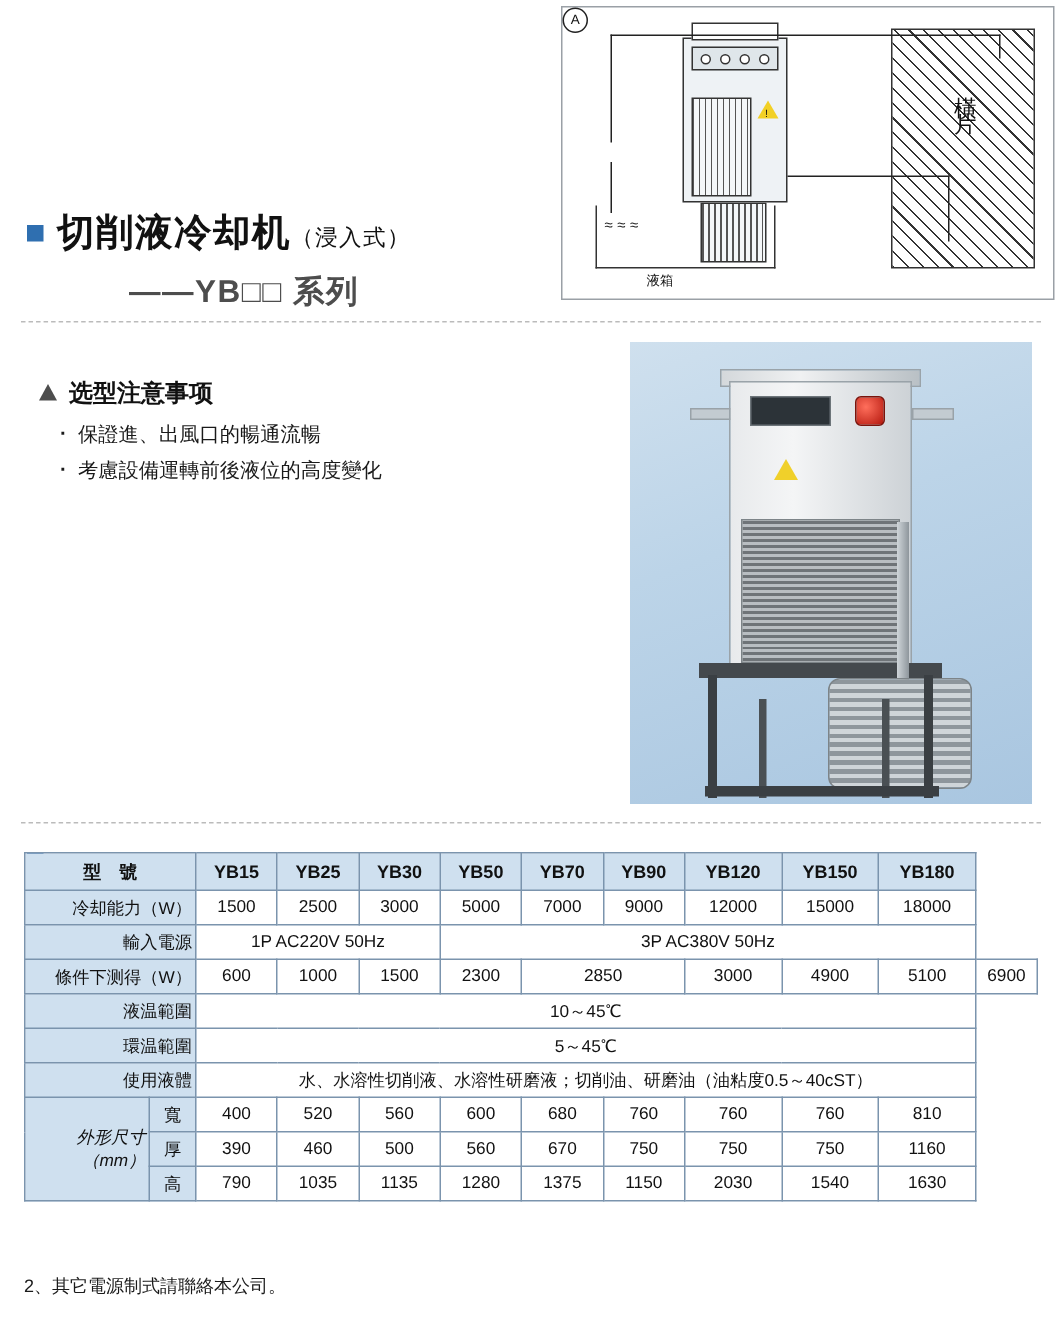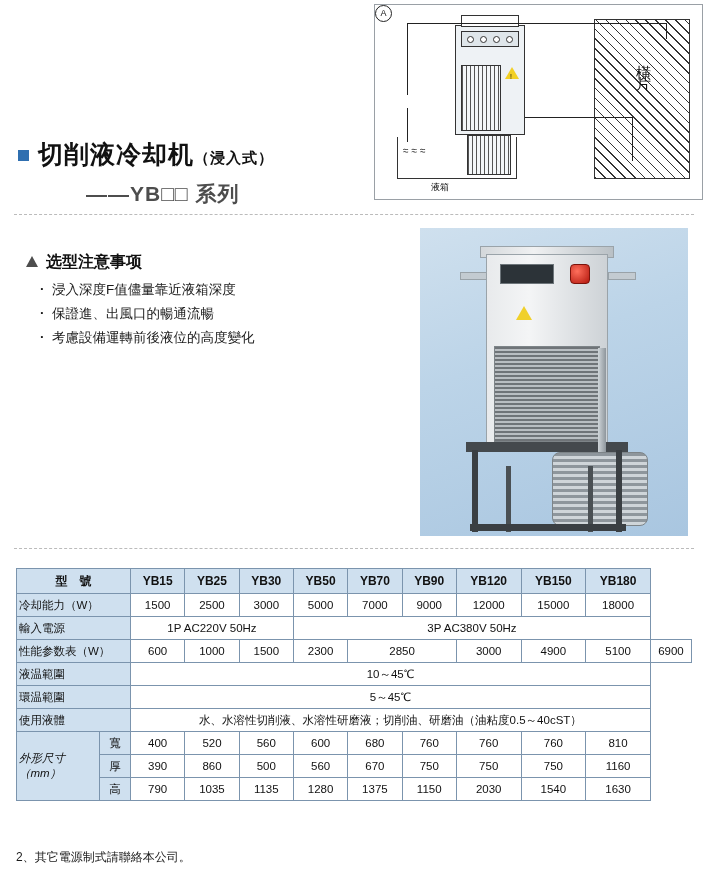--- a/index.html
+++ b/index.html
@@ -127,21 +127,21 @@
     position: absolute;
     left: 18px; top: 138px;
     font-size: 25px;
     font-weight: bold;
     color: #111;
     letter-spacing: 1px;
     white-space: nowrap;
   }
   .main-title .sub {
     font-size: 15px;
-    font-weight: bold;
+    font-weight: normal;
   }
   .series-line {
     position: absolute;
     left: 86px; top: 180px;
     font-size: 21px;
     font-weight: bold;
     color: #4d4d4d;
     letter-spacing: 1px;
     white-space: nowrap;
   }
@@ -305,21 +305,21 @@
   table.spec thead th {
     background: #cfe0ef;
     font-weight: bold;
     font-size: 12px;
     height: 22px;
   }
   table.spec td.rowhdr, table.spec td.dimhdr {
     background: #cfe0ef;
     font-weight: normal;
     font-size: 11.5px;
-    text-align: left;
+    text-align: right;
   }
   table.spec td.dimsub {
     background: #cfe0ef;
     width: 26px;
   }
   table.spec td.wide { text-align: center; }
 
   
   .footnotes {
     position: absolute;
@@ -369,21 +369,20 @@
 </div>
 <div class="series-line">——YB□□ 系列</div>
 
 <div class="hr hr1"></div>
 
 <div class="notes-title">
   <span class="tri"></span><span>选型注意事项</span>
 </div>
 <div class="notes">
   <ul>
-    <li>浸入深度F值儘量靠近液箱深度</li>
     <li>保證進、出風口的暢通流暢</li>
     <li>考慮設備運轉前後液位的高度變化</li>
   </ul>
 </div>
 
 <div class="photo">
   <div class="p p-fin-l"></div>
   <div class="p p-fin-r"></div>
   <div class="p p-top"></div>
   <div class="p p-body"></div>
@@ -437,21 +436,21 @@
       <td>18000</td>
     </tr>
 
     <tr>
       <td class="rowhdr" colspan="2">輸入電源</td>
       <td class="wide" colspan="3">1P AC220V 50Hz</td>
       <td class="wide" colspan="6">3P AC380V 50Hz</td>
     </tr>
 
     <tr>
-      <td class="rowhdr" colspan="2">性能参数表（W）</td>
+      <td class="rowhdr" colspan="2">條件下测得（W）</td>
       <td>600</td>
       <td>1000</td>
       <td>1500</td>
       <td>2300</td>
       <td colspan="2">2850</td>
       <td>3000</td>
       <td>4900</td>
       <td>5100</td>
       <td>6900</td>
     </tr>
@@ -483,21 +482,21 @@
       <td>600</td>
       <td>680</td>
       <td>760</td>
       <td>760</td>
       <td>760</td>
       <td>810</td>
     </tr>
     <tr>
       <td class="dimsub">厚</td>
       <td>390</td>
-      <td>860</td>
+      <td>460</td>
       <td>500</td>
       <td>560</td>
       <td>670</td>
       <td>750</td>
       <td>750</td>
       <td>750</td>
       <td>1160</td>
     </tr>
     <tr>
       <td class="dimsub">高</td>

